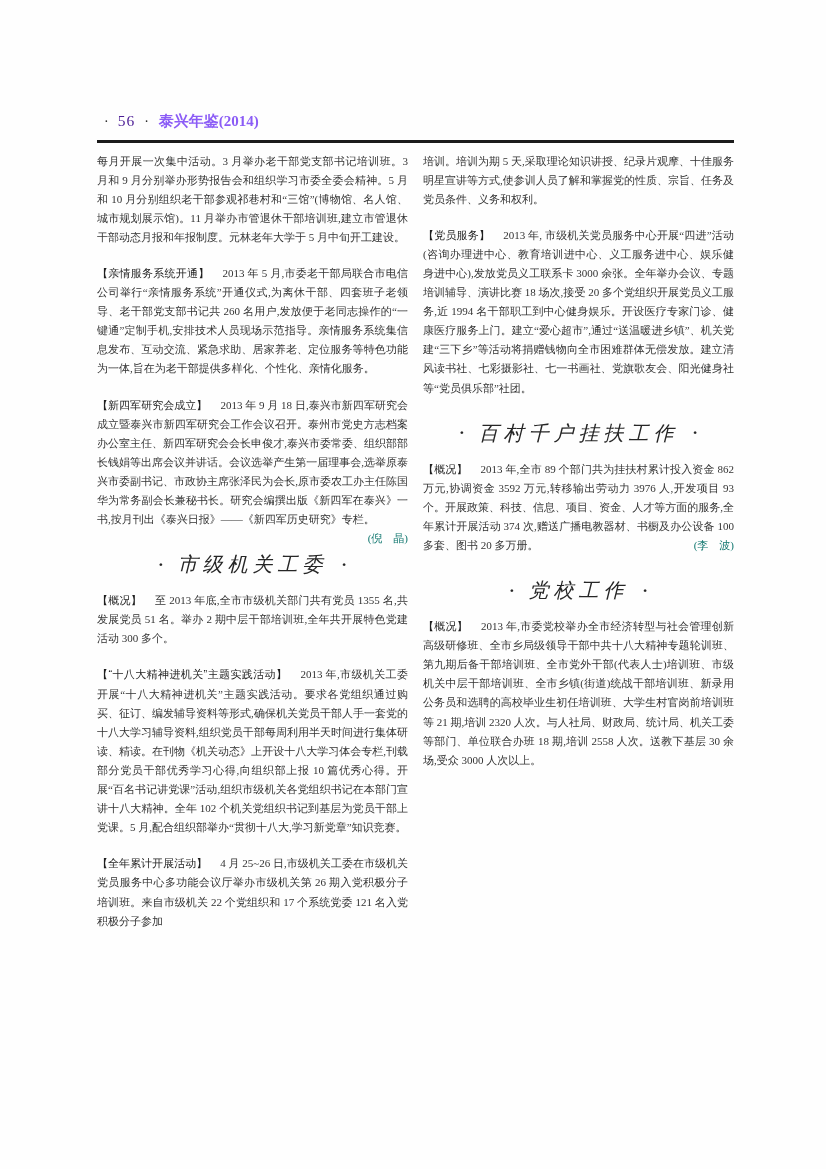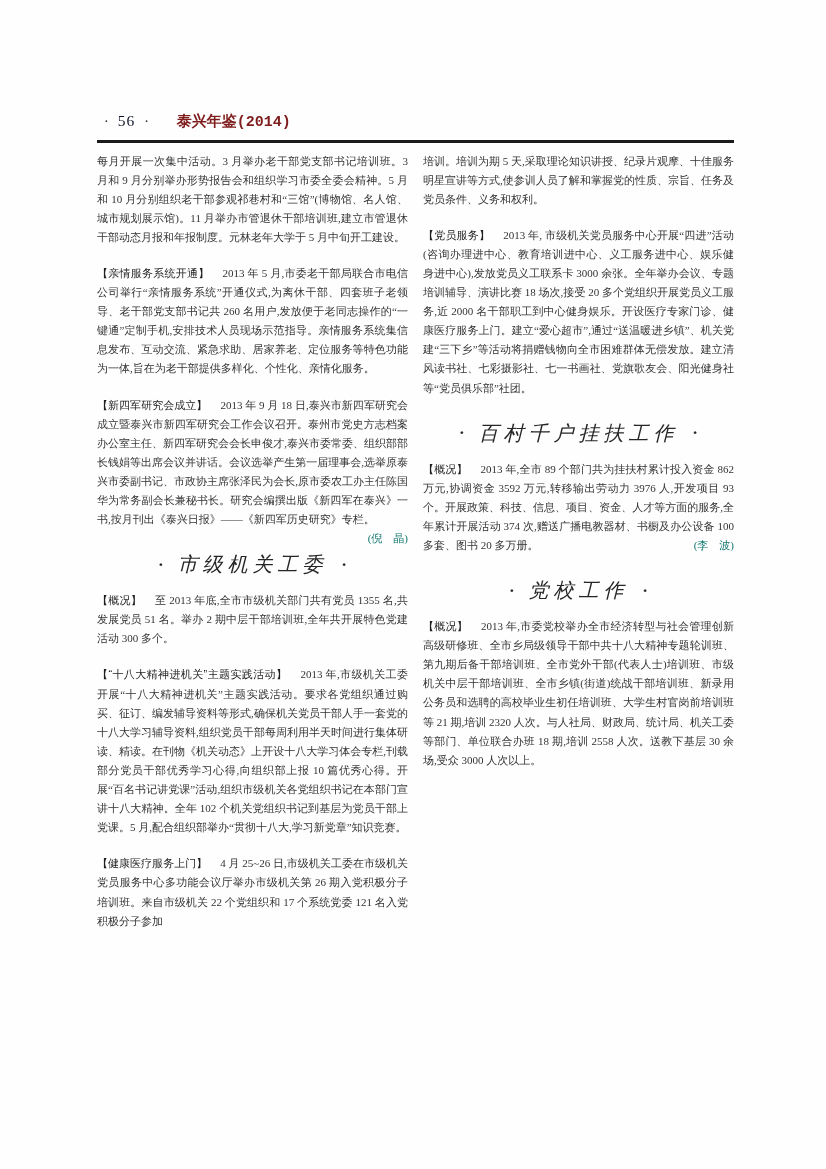--- a/index.html
+++ b/index.html
@@ -8,24 +8,24 @@
     position:relative; width:826px; height:1169px; background:#fefefe;
     font-family:"Liberation Serif","DejaVu Serif",serif; color:#333333;
     overflow:hidden;
   }
   .content { position:absolute; left:97px; top:112px; width:637px; }
   .page-header {
     display:flex; align-items:baseline; font-size:15px; color:#2a2a2a;
     padding-left:7px; height:24px;
   }
   .hdr-dot { font-size:14px; color:#2a2a2a; }
-  .page-num { margin:0 9px; font-size:15.5px; letter-spacing:1px; color:#0f172a; }
+  .page-num { margin:0 9px; font-size:15.5px; letter-spacing:1px; color:#4c1d95; }
   .book-title {
-    font-family:Liberation Mono, monospace; font-weight:700;
-    font-size:15px; margin-left:28px; color:#7f1d1d;
+    font-family:Liberation Serif, serif; font-weight:700;
+    font-size:15px; margin-left:10px; color:#8b5cf6;
   }
   .header-rule { height:2.5px; background:#1b1b1b; margin-top:4px; }
   .columns { display:flex; gap:15px; margin-top:9px; }
   .col { width:311px; }
   .para {
     font-size:11px; line-height:19.1px; text-align:justify;
     margin-bottom:17px; color:#333333;
   }
   .para:last-child { margin-bottom:0; }
   .entry-label {
@@ -60,25 +60,25 @@
           <p class="para"><span>每月开展一次集中活动。3 月举办老干部党支部书记培训班。3 月和 9 月分别举办形势报告会和组织学习市委全委会精神。5 月和 10 月分别组织老干部参观祁巷村和“三馆”(博物馆、名人馆、城市规划展示馆)。11 月举办市管退休干部培训班,建立市管退休干部动态月报和年报制度。元林老年大学于 5 月中旬开工建设。</span></p>
           <p class="para"><span class="entry-label">【亲情服务系统开通】</span><span>2013 年 5 月,市委老干部局联合市电信公司举行“亲情服务系统”开通仪式,为离休干部、四套班子老领导、老干部党支部书记共 260 名用户,发放便于老同志操作的“一键通”定制手机,安排技术人员现场示范指导。亲情服务系统集信息发布、互动交流、紧急求助、居家养老、定位服务等特色功能为一体,旨在为老干部提供多样化、个性化、亲情化服务。</span></p>
           <p class="para"><span class="entry-label">【新四军研究会成立】</span><span>2013 年 9 月 18 日,泰兴市新四军研究会成立暨泰兴市新四军研究会工作会议召开。泰州市党史方志档案办公室主任、新四军研究会会长申俊才,泰兴市委常委、组织部部长钱娟等出席会议并讲话。会议选举产生第一届理事会,选举原泰兴市委副书记、市政协主席张泽民为会长,原市委农工办主任陈国华为常务副会长兼秘书长。研究会编撰出版《新四军在泰兴》一书,按月刊出《泰兴日报》——《新四军历史研究》专栏。</span><span class="attribution">(倪　晶)</span></p>
           <div class="section-heading">
             <span class="h-dot">·</span>
             <span class="h-title">市级机关工委</span>
             <span class="h-dot">·</span>
           </div>
           <p class="para"><span class="entry-label">【概况】</span><span>至 2013 年底,全市市级机关部门共有党员 1355 名,共发展党员 51 名。举办 2 期中层干部培训班,全年共开展特色党建活动 300 多个。</span></p>
           <p class="para"><span class="entry-label">【“十八大精神进机关”主题实践活动】</span><span>2013 年,市级机关工委开展“十八大精神进机关”主题实践活动。要求各党组织通过购买、征订、编发辅导资料等形式,确保机关党员干部人手一套党的十八大学习辅导资料,组织党员干部每周利用半天时间进行集体研读、精读。在刊物《机关动态》上开设十八大学习体会专栏,刊载部分党员干部优秀学习心得,向组织部上报 10 篇优秀心得。开展“百名书记讲党课”活动,组织市级机关各党组织书记在本部门宣讲十八大精神。全年 102 个机关党组织书记到基层为党员干部上党课。5 月,配合组织部举办“贯彻十八大,学习新党章”知识竞赛。</span></p>
-          <p class="para"><span class="entry-label">【健康医疗服务上门】</span><span>4 月 25~26 日,市级机关工委在市级机关党员服务中心多功能会议厅举办市级机关第 26 期入党积极分子培训班。来自市级机关 22 个党组织和 17 个系统党委 121 名入党积极分子参加</span></p>
+          <p class="para"><span class="entry-label">【全年累计开展活动】</span><span>4 月 25~26 日,市级机关工委在市级机关党员服务中心多功能会议厅举办市级机关第 26 期入党积极分子培训班。来自市级机关 22 个党组织和 17 个系统党委 121 名入党积极分子参加</span></p>
         </div>
       <div class="col" id="col-right">
           <p class="para"><span>培训。培训为期 5 天,采取理论知识讲授、纪录片观摩、十佳服务明星宣讲等方式,使参训人员了解和掌握党的性质、宗旨、任务及党员条件、义务和权利。</span></p>
-          <p class="para"><span class="entry-label">【党员服务】</span><span>2013 年, 市级机关党员服务中心开展“四进”活动(咨询办理进中心、教育培训进中心、义工服务进中心、娱乐健身进中心),发放党员义工联系卡 3000 余张。全年举办会议、专题培训辅导、演讲比赛 18 场次,接受 20 多个党组织开展党员义工服务,近 2000 名干部职工到中心健身娱乐。开设医疗专家门诊、健康医疗服务上门。建立“爱心超市”,通过“送温暖进乡镇”、机关党建“三下乡”等活动将捐赠钱物向全市困难群体无偿发放。建立清风读书社、七彩摄影社、七一书画社、党旗歌友会、阳光健身社等“党员俱乐部”社团。</span></p>
+          <p class="para"><span class="entry-label">【党员服务】</span><span>2013 年, 市级机关党员服务中心开展“四进”活动(咨询办理进中心、教育培训进中心、义工服务进中心、娱乐健身进中心),发放党员义工联系卡 3000 余张。全年举办会议、专题培训辅导、演讲比赛 18 场次,接受 20 多个党组织开展党员义工服务,近 1994 名干部职工到中心健身娱乐。开设医疗专家门诊、健康医疗服务上门。建立“爱心超市”,通过“送温暖进乡镇”、机关党建“三下乡”等活动将捐赠钱物向全市困难群体无偿发放。建立清风读书社、七彩摄影社、七一书画社、党旗歌友会、阳光健身社等“党员俱乐部”社团。</span></p>
           <div class="section-heading">
             <span class="h-dot">·</span>
             <span class="h-title">百村千户挂扶工作</span>
             <span class="h-dot">·</span>
           </div>
           <p class="para"><span class="entry-label">【概况】</span><span>2013 年,全市 89 个部门共为挂扶村累计投入资金 862 万元,协调资金 3592 万元,转移输出劳动力 3976 人,开发项目 93 个。开展政策、科技、信息、项目、资金、人才等方面的服务,全年累计开展活动 374 次,赠送广播电教器材、书橱及办公设备 100 多套、图书 20 多万册。</span><span class="attribution">(李　波)</span></p>
           <div class="section-heading">
             <span class="h-dot">·</span>
             <span class="h-title">党校工作</span>
             <span class="h-dot">·</span>

